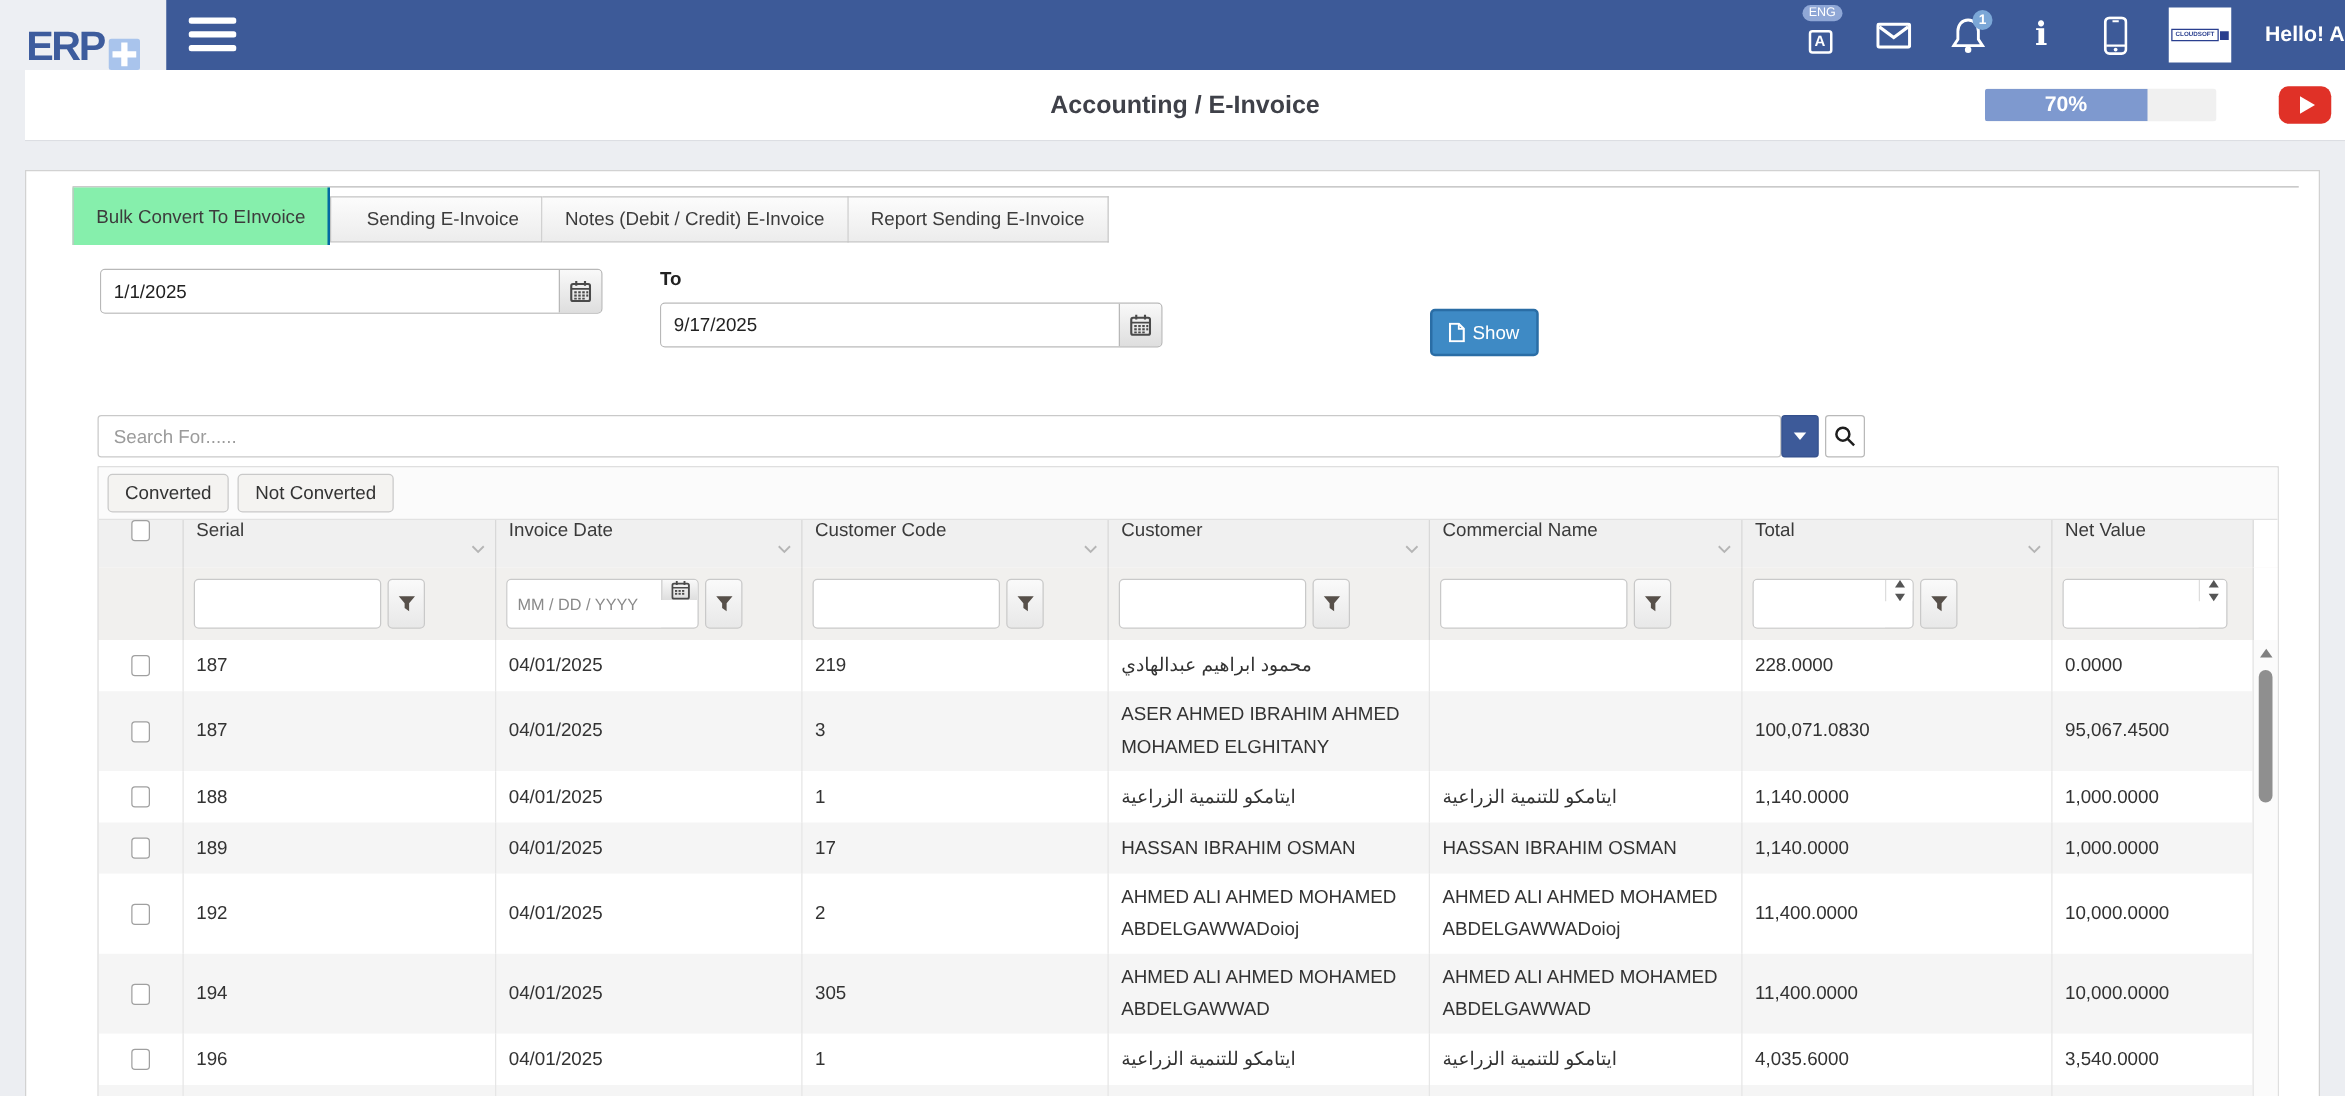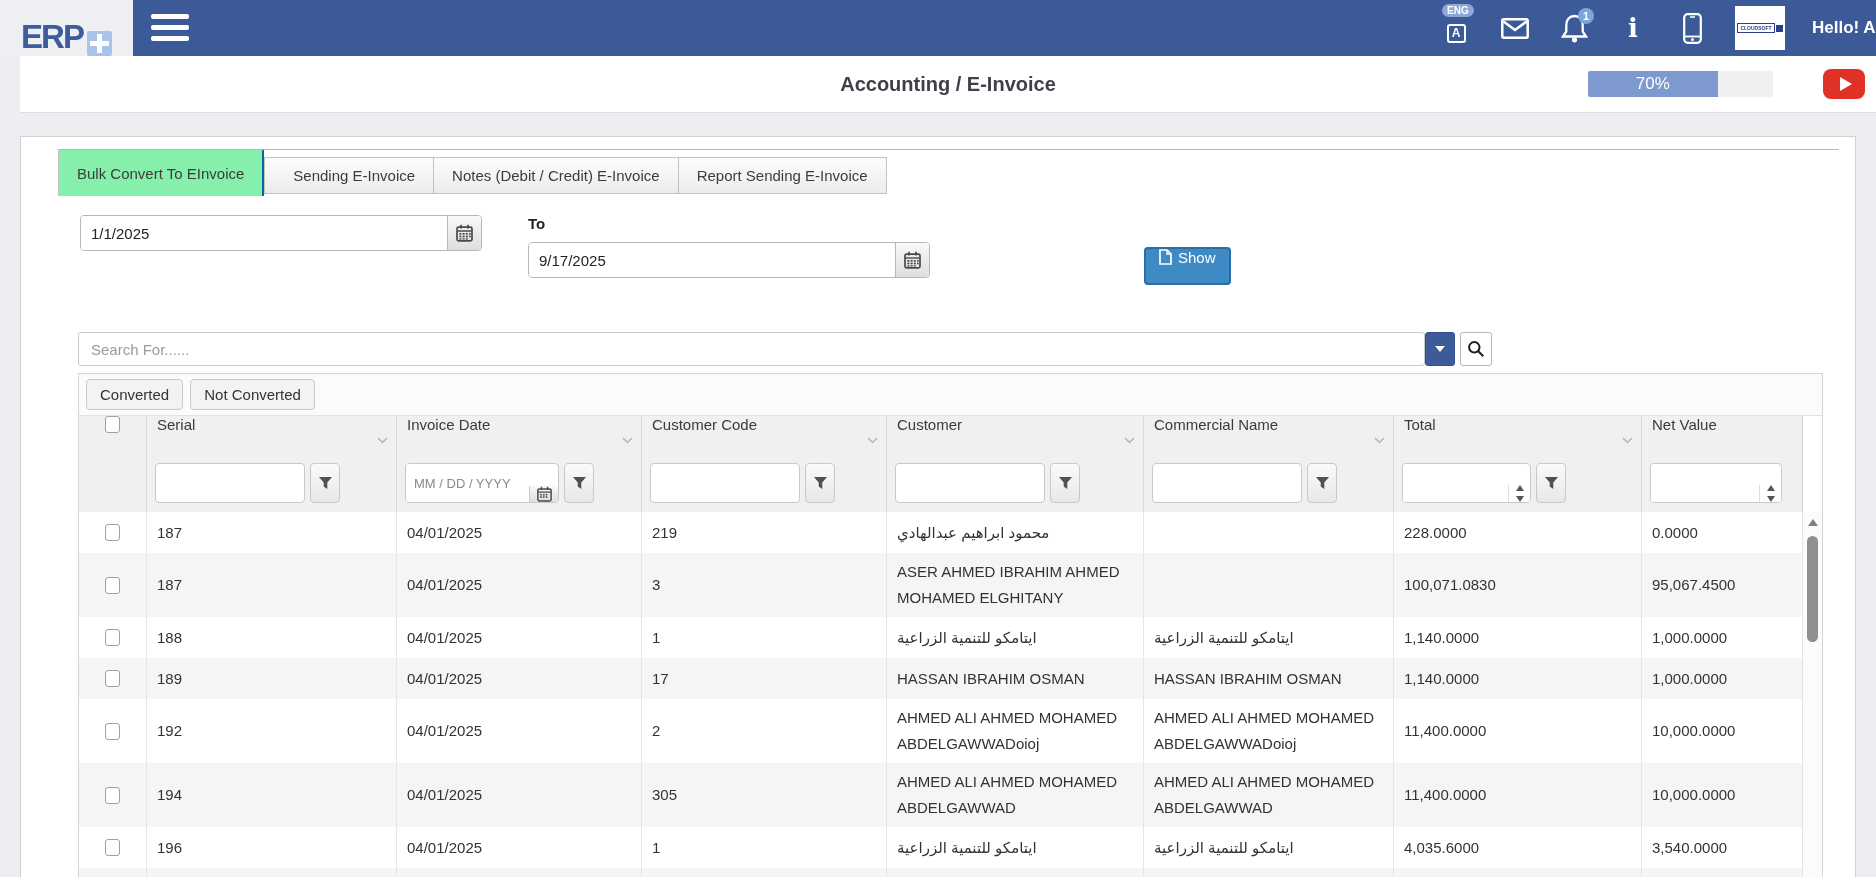--- a/index.html
+++ b/index.html
@@ -13,36 +13,36 @@
   .topbar { height:56px; display:flex; align-items:stretch; background:#3d5a98; position:relative; }
   .logo-box { width:133px; background:#edeff3; display:flex; align-items:flex-end; justify-content:center; gap:4px; }
   .logo-text { font-weight:bold; font-size:33px; color:#3d5c9d; letter-spacing:-2px; }
   .logo-plus { width:25px; height:25px; background:#a9c4ec; border-radius:2px; position:relative; display:flex; align-items:center; justify-content:center; }
   .logo-plus::before { content:""; position:absolute; left:10px; top:3px; width:5px; height:19px; background:#fff; }
   .logo-plus::after  { content:""; position:absolute; left:3px; top:10px; width:19px; height:5px; background:#fff; }
   .hamburger { margin:14px 0 0 18px; cursor:pointer; width:38px; }
   .hamburger span { display:block; width:38px; height:5px; background:#fff; border-radius:2px; margin-bottom:6px; }
   .top-right { position:absolute; left:1440px; top:0; height:56px; display:flex; align-items:center; gap:27px; }
   .tb-icon { position:relative; display:flex; align-items:center; justify-content:center; width:32px; height:36px; cursor:pointer; }
-  .lang-badge { position:absolute; top:-6px; left:2px; background:#8fa7d6; color:#fff; font-size:10px; font-weight:bold; padding:1px 5px; border-radius:7px; }
+  .lang-badge { position:absolute; top:-6px; left:2px; background:#8fa7d6; color:#fff; font-size:10px; font-weight:normal; padding:1px 5px; border-radius:7px; }
   .lang-square { width:19px; height:19px; border:2px solid #fff; border-radius:3px; color:#fff; font-size:12px; font-weight:bold; display:flex; align-items:center; justify-content:center; margin-top:10px; }
   .badge-1 { position:absolute; top:-2px; right:-4px; background:#7ba7d7; color:#fff; font-size:11px; font-weight:bold; width:16px; height:16px; border-radius:8px; display:flex; align-items:center; justify-content:center; }
   .info-i { color:#fff; font-family:"DejaVu Serif",serif; font-weight:bold; font-size:26px; line-height:1; }
   .company-box { width:50px; height:44px; background:#fff; display:flex; align-items:center; justify-content:center; }
   .company-inner { display:flex; align-items:center; gap:1px; }
   .company-name { font-size:5px; font-weight:bold; color:#2a3f8f; border:1px solid #2a3f8f; padding:1px 2px; }
   .company-sq { width:7px; height:7px; background:#2a3f8f; }
   .greeting { color:#fff; font-size:17px; font-weight:bold; white-space:nowrap; }
 
   
   .title-strip { margin-left:20px; height:57px; background:#fff; border-bottom:1px solid #dcdee3; position:relative; display:flex; align-items:center; }
   .page-title { position:absolute; left:50%; transform:translateX(-50%); font-size:20px; font-weight:bold; color:#3f4149; }
   .title-right { position:absolute; left:1568px; top:0; height:100%; display:flex; align-items:center; gap:12px; }
   .progress { width:185px; height:26px; background:#f0f0f0; border-radius:2px; overflow:hidden; }
-  .progress-fill { height:100%; background:#7e99cf; color:#fff; font-size:17px; font-weight:normal; display:flex; align-items:center; justify-content:center; }
+  .progress-fill { height:100%; background:#7e99cf; color:#fff; font-size:17px; font-weight:bold; display:flex; align-items:center; justify-content:center; }
   .yt-btn { width:42px; height:30px; background:#e03127; border-radius:8px; display:flex; align-items:center; justify-content:center; cursor:pointer; margin-left:38px; }
   .yt-tri { width:0; height:0; border-left:12px solid #fff; border-top:7px solid transparent; border-bottom:7px solid transparent; margin-left:3px; }
 
   
   .panel { position:absolute; left:20px; top:136px; width:1836px; height:741px; background:#fff; border:1px solid #d2d2d2; border-bottom:none; }
 
   
   .tabs-wrap { margin:12px 16px 0 37px; border-top:1px solid #b9b9b9; height:46px; display:flex; align-items:flex-start; }
   .tab { font-size:15px; color:#3c3c3c; padding:0 18px; display:flex; align-items:center; cursor:pointer; white-space:nowrap; }
   .tab.inactive { height:37px; margin-top:7px; background:linear-gradient(#fcfcfc,#ececec); border:1px solid #c3c3c3; border-left:none; }
@@ -50,21 +50,21 @@
   .tab.active { height:46px; margin-top:0; background:#86efac; border-left:1px solid #c3c3c3; border-right:2px solid #0369a1; }
 
   
   .range-row { margin:20px 0 0 59px; display:flex; }
   .range-group { width:402px; }
   .range-group.to { margin-left:46px; }
   .range-label { font-size:15px; font-weight:bold; color:#222; margin-bottom:10px; }
   .date-group { display:flex; width:402px; height:36px; border:1px solid #b8b8b8; border-radius:4px; background:#fff; overflow:hidden; }
   .date-input { flex:1; border:none; outline:none; font-size:15px; padding:0 10px; color:#222; font-family:inherit; }
   .cal-btn { width:34px; background:linear-gradient(#f9f9f9,#dedede); border:none; border-left:1px solid #b8b8b8; display:flex; align-items:center; justify-content:center; cursor:pointer; }
-  .show-btn { margin:32px 0 0 214px; height:38px; padding:0 13px; background:#3e8ac5; border:2px solid #2a6da5; border-radius:4px; color:#fff; font-size:15px; display:flex; gap:6px; cursor:pointer; font-family:inherit; }
+  .show-btn { margin:32px 0 0 214px; height:38px; padding:0 13px; background:#3e8ac5; border:2px solid #2a6da5; border-radius:4px; color:#fff; font-size:15px; display:flex; align-items:center; gap:6px; cursor:pointer; font-family:inherit; }
 
   
   .search-row { margin:46px 0 0 57px; display:flex; align-items:center; height:36px; }
   .search-input { width:1347px; height:34px; border:1px solid #c9c9c9; border-radius:3px; font-size:15px; padding:0 12px; color:#333; outline:none; font-family:Liberation Sans, sans-serif; }
   .search-input::placeholder { color:#9b9b9b; }
   .dd-btn { width:30px; height:34px; background:#3d5a99; border:1px solid #34508c; border-radius:3px; margin-left:0px; display:flex; align-items:center; justify-content:center; cursor:pointer; }
   .dd-tri { width:0; height:0; border-left:5px solid transparent; border-right:5px solid transparent; border-top:6px solid #fff; }
   .srch-btn { width:32px; height:34px; background:#fff; border:1px solid #b9b9b9; border-radius:3px; margin-left:5px; display:flex; align-items:center; justify-content:center; cursor:pointer; }
 
   
@@ -77,21 +77,21 @@
   .th { display:flex; align-items:flex-start; padding:0 10px; font-size:15px; color:#3a3a3a; border-right:1px solid #d8d8d8; position:relative; }
   .sortchev { position:absolute; right:8px; top:14px; }
   .tfilter { height:58px; background:#f1f0ee; }
   .tf { display:flex; align-items:center; padding:0 0 0 8px; border-right:1px solid #d8d8d8; }
   .filler { width:20px; border-right:none; background:#fff; border-left:1px solid #d5d5d5; }
   .thead .filler, .tfilter .filler { background:#fff; }
 
   .finput { height:40px; border:1px solid #c9c9c9; border-radius:4px; background:#fff; font-size:13px; padding:0 8px; outline:none; color:#333; font-family:inherit; }
   .finput::placeholder { color:#8a8a8a; }
   .fbtn { width:30px; height:40px; margin-left:5px; background:linear-gradient(#fafafa,#e8e8e8); border:1px solid #c9c9c9; border-radius:4px; display:flex; align-items:center; justify-content:center; cursor:pointer; }
-  .igroup { display:flex; height:40px; border:1px solid #c9c9c9; border-radius:4px; background:#fff; overflow:hidden; align-items:flex-end; }
+  .igroup { display:flex; height:40px; border:1px solid #c9c9c9; border-radius:4px; background:#fff; overflow:hidden; align-items:flex-start; }
   .igroup .finput { border:none; border-radius:0; height:38px; }
   .cal-btn.small { width:29px; border-left:1px solid #c9c9c9; }
   .spinner { width:22px; border-left:1px solid #ddd; display:flex; flex-direction:column; align-items:center; justify-content:center; gap:5px; cursor:pointer; background:#fff; }
   .sp-up { width:0; height:0; border-left:4px solid transparent; border-right:4px solid transparent; border-bottom:6px solid #555; }
   .sp-down { width:0; height:0; border-left:4px solid transparent; border-right:4px solid transparent; border-top:6px solid #555; }
 
   
   .col-check { width:68px; justify-content:center; }
   .col-serial { width:250px; }
   .col-date { width:245px; }

